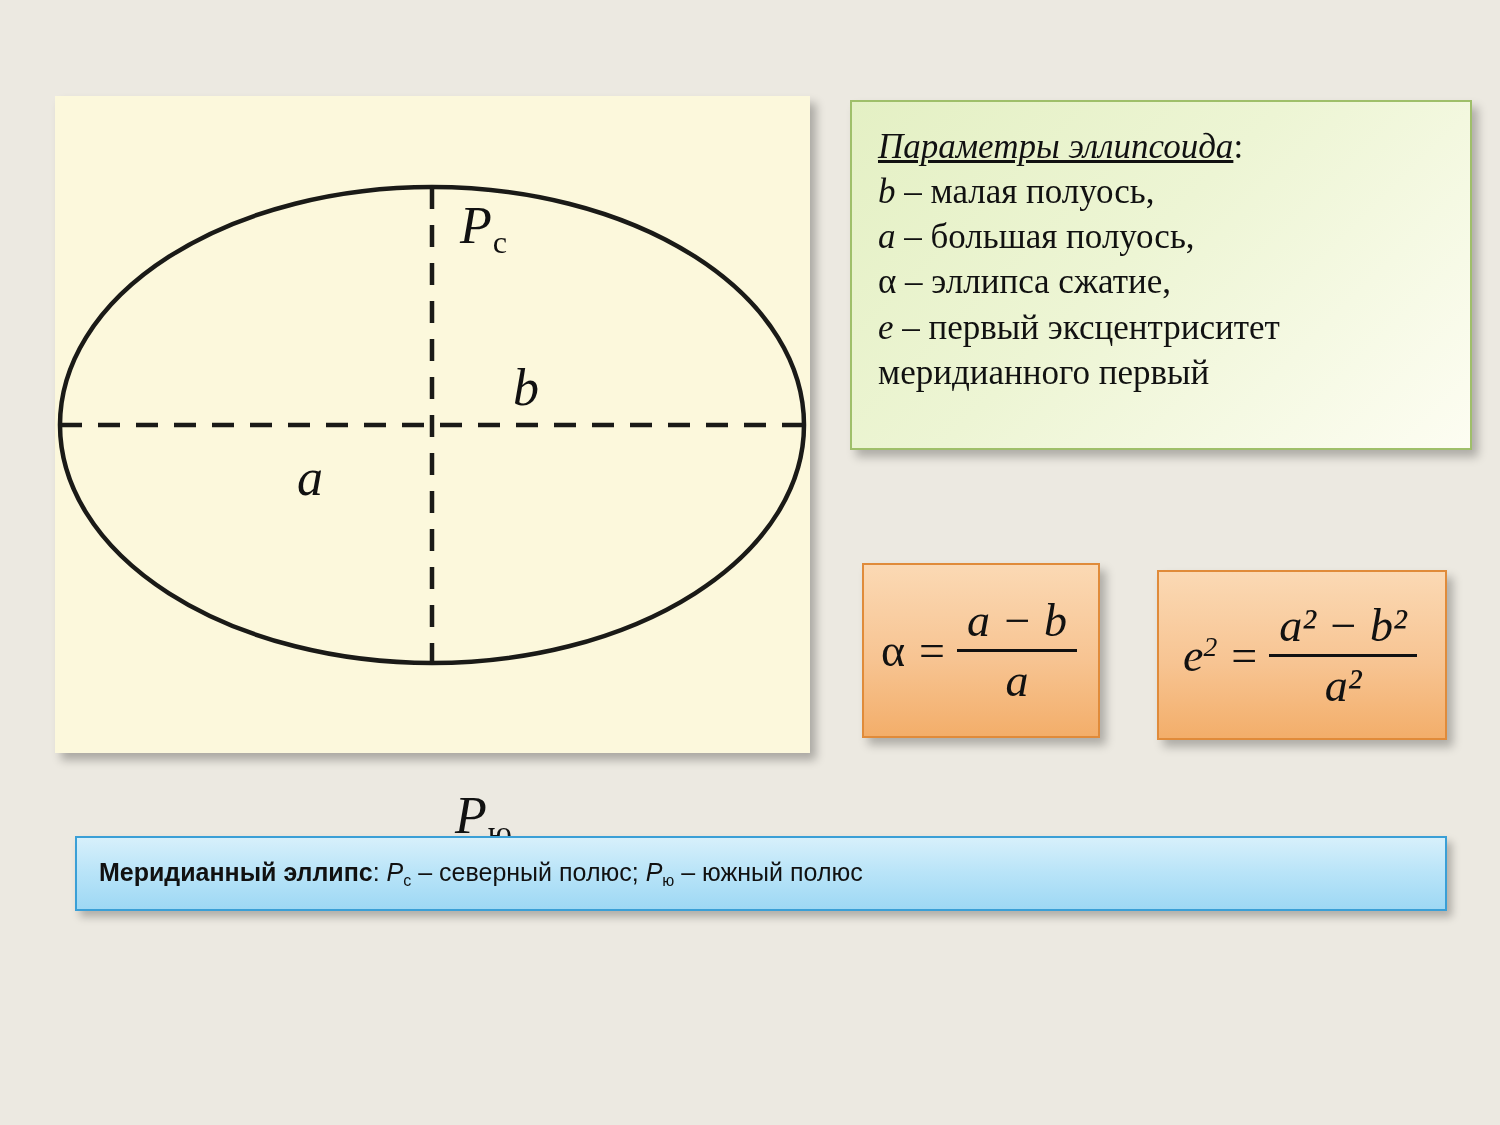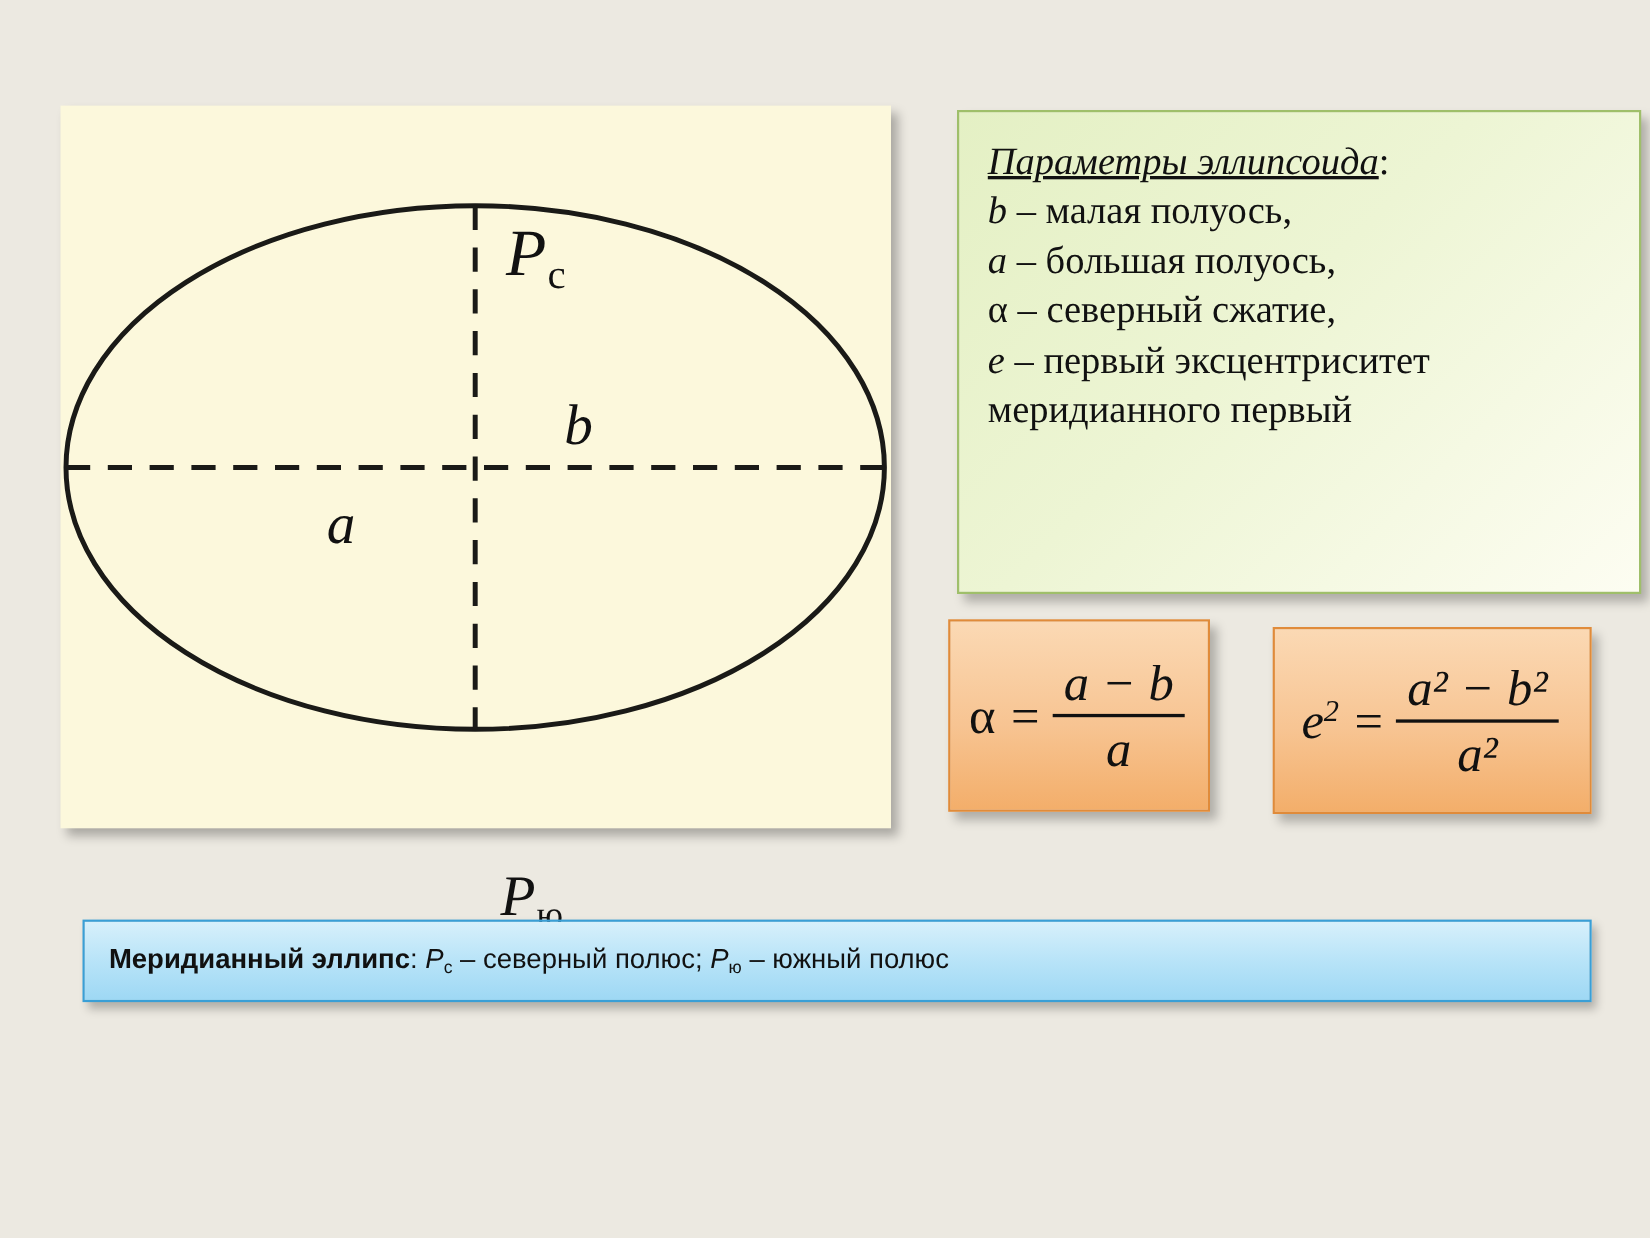--- a/index.html
+++ b/index.html
@@ -44,45 +44,45 @@
   .sub {
     font-size: 0.62em;
     font-style: normal;
     vertical-align: -0.32em;
     margin-left: 1px;
   }
 
   #label-pc {
     left: 405px;
     top: 104px;
-    font-size: 60px;
+    font-size: 52px;
   }
   #label-pyu {
     left: 400px;
     top: 694px;
     font-size: 52px;
   }
   #label-b {
     left: 458px;
     top: 266px;
     font-size: 52px;
   }
   #label-a {
     left: 242px;
     top: 356px;
     font-size: 52px;
   }
 
   
   #params-box {
     position: absolute;
-    left: 870px;
+    left: 850px;
     top: 100px;
     width: 622px;
-    height: 440px;
+    height: 350px;
     box-sizing: border-box;
     border: 2px solid #9fbf6a;
     background: linear-gradient(135deg, #e4f0c4 0%, #edf5d4 45%, #fdfdf2 100%);
     box-shadow: 6px 7px 9px rgba(0,0,0,0.26);
     padding: 22px 24px 10px 26px;
   }
   #params-title {
     font-style: italic;
     font-size: 35px;
     text-decoration: underline;
@@ -221,21 +221,21 @@
   <div class="param-line">
     <span id="params-title">Параметры эллипсоида</span><span id="params-title-colon">:</span>
   </div>
   <div class="param-line">
     <span class="sym">b</span><span> – малая полуось,</span>
   </div>
   <div class="param-line">
     <span class="sym">a</span><span> – большая полуось,</span>
   </div>
   <div class="param-line">
-    <span class="sym-up">α</span><span> – северный сжатие,</span>
+    <span class="sym-up">α</span><span> – эллипса сжатие,</span>
   </div>
   <div class="param-line">
     <span class="sym">e</span><span> – первый эксцентриситет</span>
   </div>
   <div class="param-line">меридианного первый</div>
 </div>
 
 <div class="formula-box" id="formula-alpha">
   <div class="eq-row">
     <span class="lhs" style="font-style:normal;">α</span>

